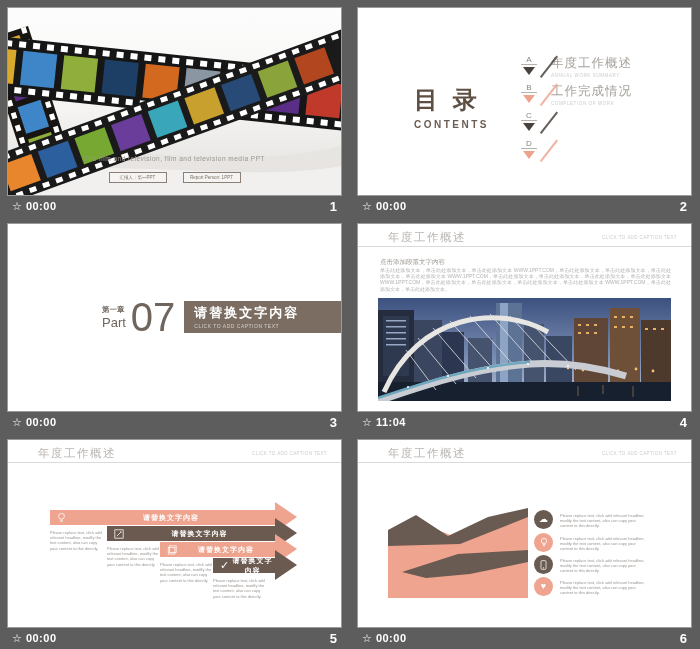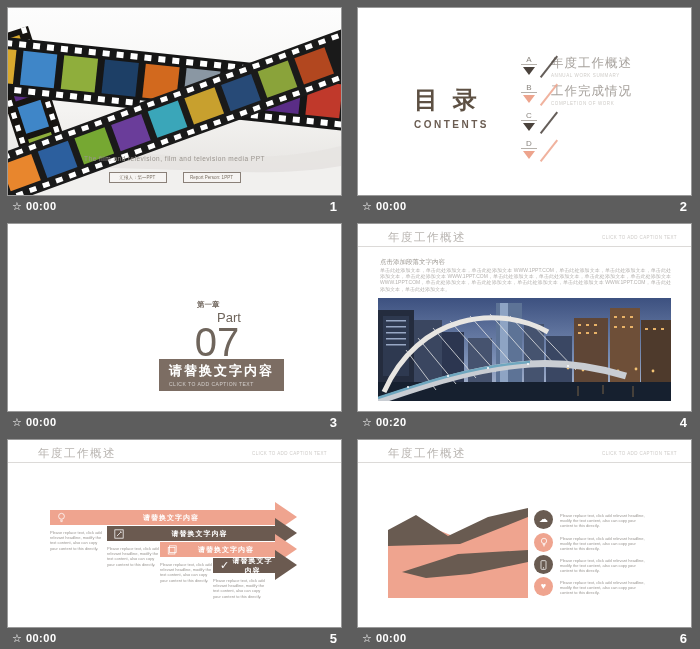--- a/index.html
+++ b/index.html
@@ -37,24 +37,24 @@
          border-left:6px solid transparent;border-right:6px solid transparent;
          border-top:8px solid var(--mc);}
   .m-slash{position:absolute;right:-7px;top:-2px;width:1.5px;height:27px;background:var(--mc);
            opacity:.85;transform:rotate(38deg);}
   .marker.dark{--mc:#4a423c;}
   .marker.pink{--mc:#eda48d;}
   .toc-cn{font-size:12.5px;color:#a6a19c;letter-spacing:1px;}
   .toc-en{margin-top:1px;font-size:4.5px;color:#cfccc8;letter-spacing:.6px;}
 
   
-  .s3-wrap{position:absolute;left:94px;right:0;top:76px;display:flex;align-items:center;flex-direction:column;}
+  .s3-wrap{position:absolute;left:94px;right:0;top:76px;display:flex;align-items:center;}
   .s3-col{text-align:left;margin-right:5px;color:#6f655c;align-self:center;}
   .s3-chapter{font-size:7.5px;font-weight:bold;}
-  .s3-part{font-size:13px;margin-left:20px;}
+  .s3-part{font-size:13px;}
   .s3-num{font-size:40px;font-weight:300;color:#6f655c;line-height:.85;margin-right:9px;}
   .s3-bar{flex:1;background:#7c6d63;padding:3px 10px 4px;}
   .s3-cn{font-size:13px;font-weight:bold;color:#fff;letter-spacing:2px;}
   .s3-en{margin-top:1px;font-size:5px;color:rgba(255,255,255,.65);letter-spacing:.5px;}
 
   
   .h-title{position:absolute;left:30px;top:6px;font-size:11.5px;color:#b9b5b1;letter-spacing:1.5px;}
   .h-cap{position:absolute;right:14px;top:11px;font-size:4.5px;color:#cfccc9;letter-spacing:.4px;}
   .h-line{position:absolute;left:0;right:0;top:22px;height:1px;background:#dcdad8;}
 
@@ -304,21 +304,21 @@
             <circle cx="30" cy="89" r="1"></circle>
             <circle cx="70" cy="78" r="1"></circle>
             <circle cx="110" cy="70" r="1"></circle>
             <circle cx="150" cy="66" r="1"></circle>
             <circle cx="190" cy="68" r="1"></circle>
           </g>
       </svg>
     </div>
     <div class="foot">
       <span class="star">☆</span>
-      <span class="time">00:20</span>
+      <span class="time">11:04</span>
       <span class="num">4</span>
     </div>
   </div>
 
   <div class="cell" style="left:8px;top:440px;">
     <div class="slide">
       <div class="h-title">年度工作概述</div>
       <div class="h-cap">CLICK TO ADD CAPTION TEXT</div>
       <div class="h-line"></div>
 

